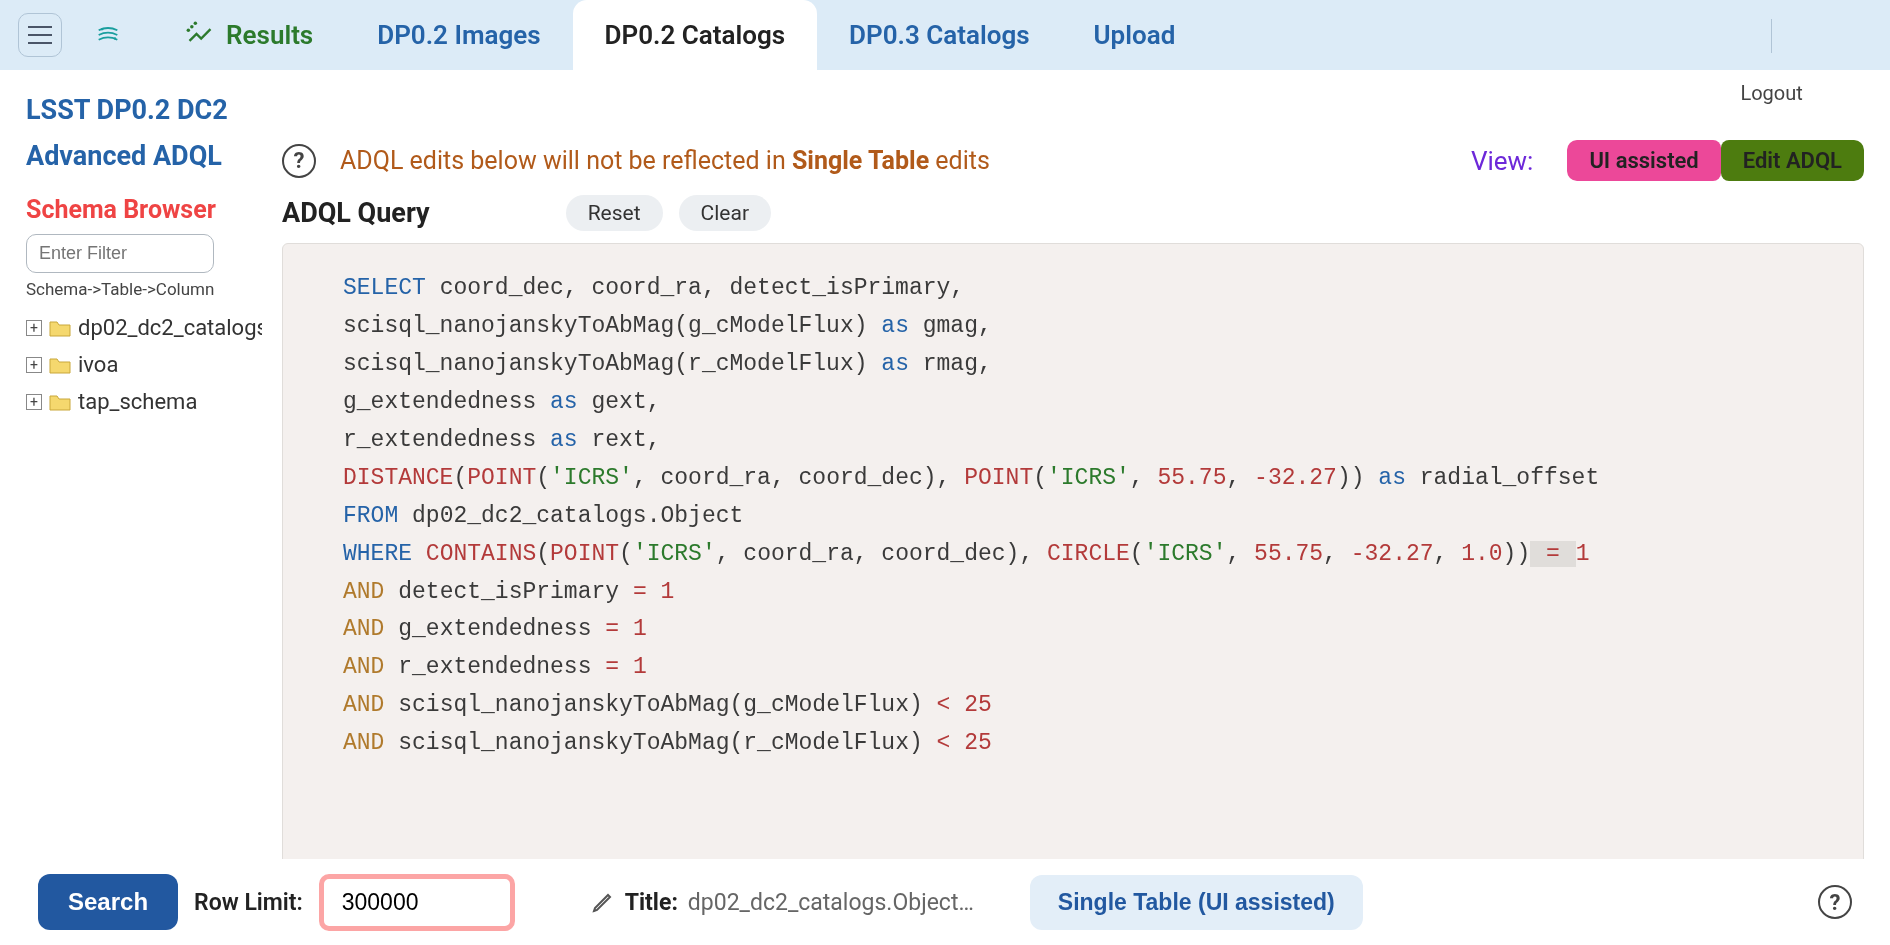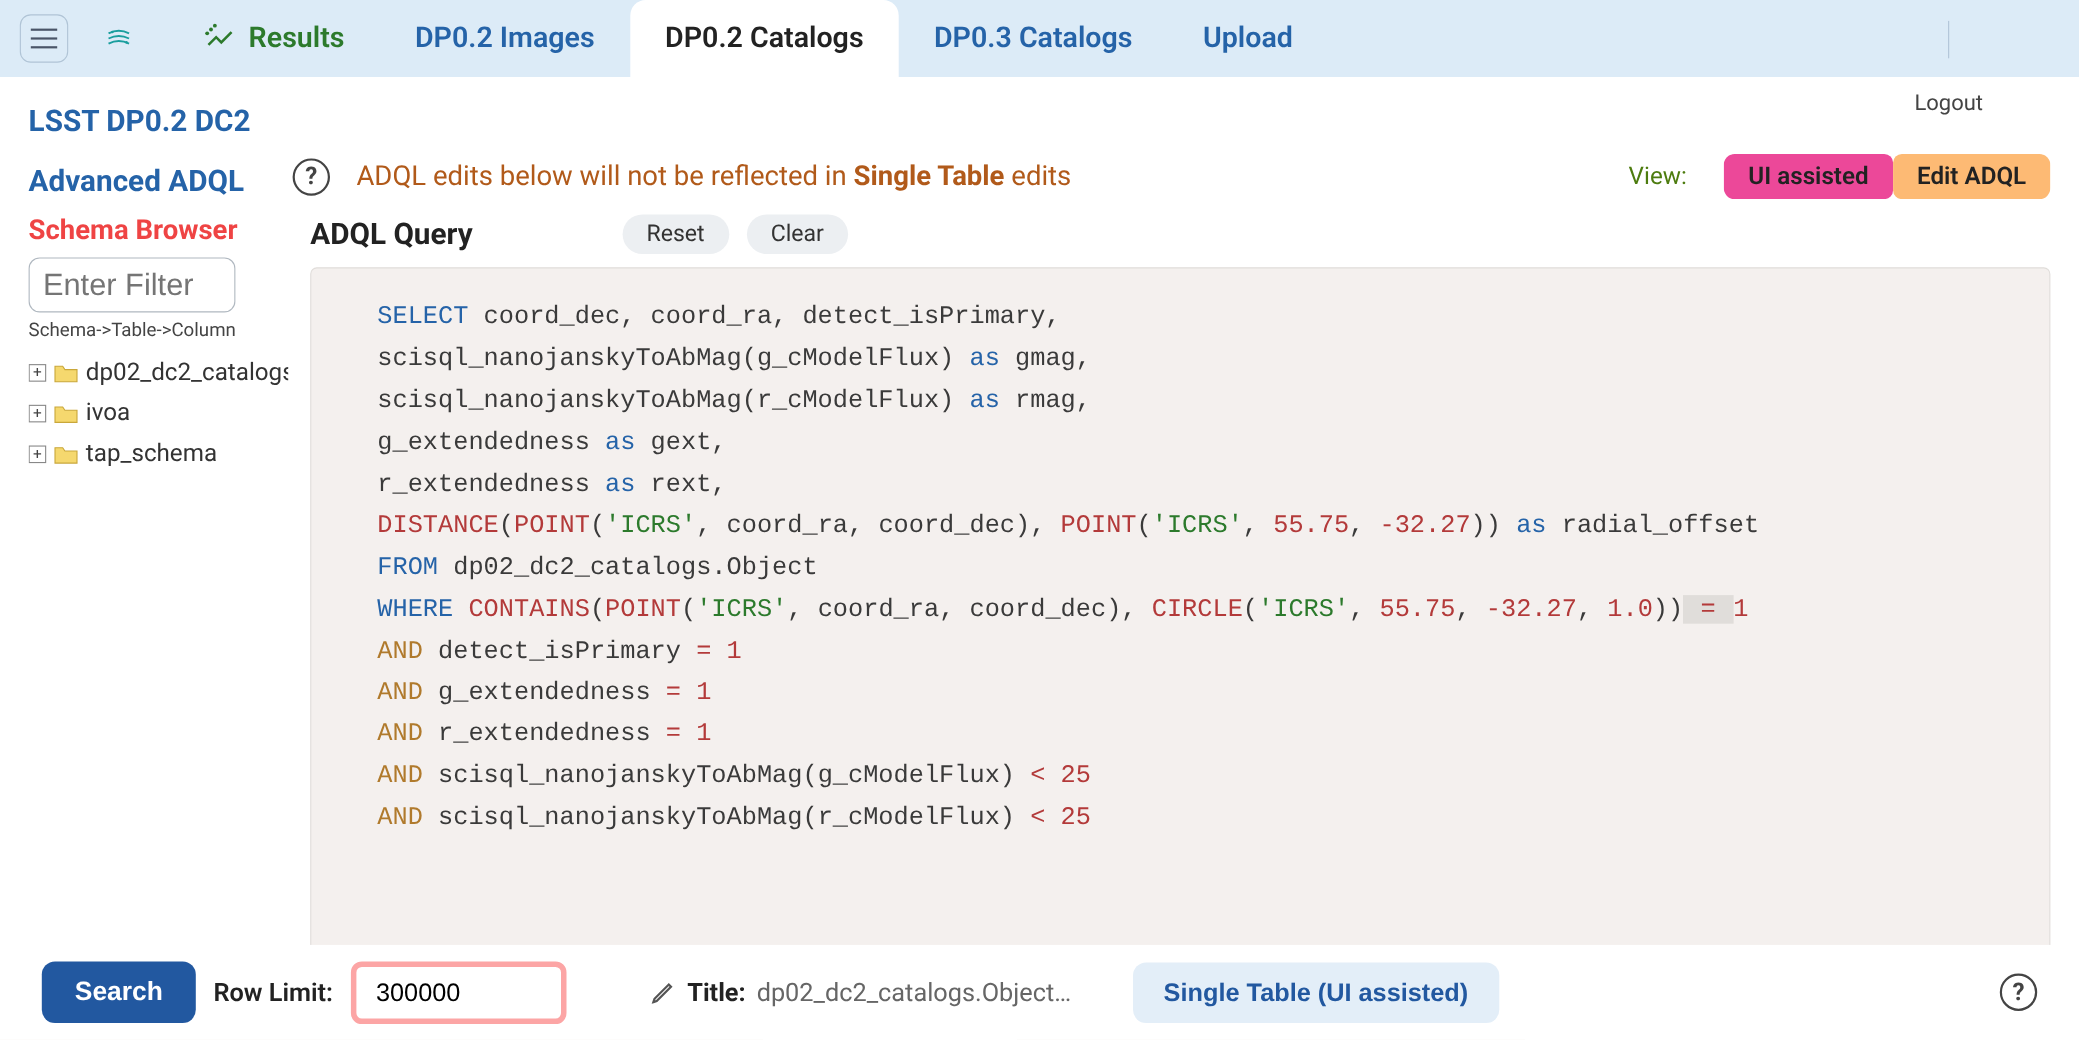--- a/index.html
+++ b/index.html
@@ -74,54 +74,54 @@
 
   
   .subheader1 {
     padding: 24px 26px 10px 26px;
     font-size: 27px;
     font-weight: 700;
     color: #2563a8;
   }
   .subheader2 {
     display: flex;
-    align-items: flex-end;
+    align-items: flex-start;
     padding: 4px 26px 14px 26px;
-    gap: 4px;
+    gap: 20px;
   }
   .adv-adql {
     font-size: 27px; font-weight: 700; color: #2563a8;
     width: 236px;
     cursor: pointer;
   }
   .help-circle {
     width: 34px; height: 34px; border-radius: 50%;
     border: 2.5px solid #444;
     display:flex; align-items:center; justify-content:center;
     font-size: 22px; font-weight:700; color:#444;
     cursor: pointer;
   }
   .warn-text {
     font-size: 25px;
     color: #b15a1a;
     flex: 1;
   }
   .warn-text b { font-weight: 700; }
-  .view-label { font-size: 22px; color:#4d7c0f; margin-right: 10px; }
+  .view-label { font-size: 26px; color:#6d28d9; margin-right: 10px; }
   .pill {
     background: #ec4899;
     border-radius: 8px;
     padding: 8px 22px;
     font-size: 22px;
     font-weight: 600;
     color: #222;
     cursor: pointer;
   }
   .pill.active {
-    background: #fdba74;
+    background: #4d7c0f;
   }
   .view-toggle {
     display: flex;
     border-radius: 10px;
     overflow: hidden;
   }
 
   
   .main {
     display: flex;
@@ -134,21 +134,21 @@
   }
   .schema-title {
     font-size: 25px; font-weight: 700; color:#ef4444;
     margin-bottom: 10px;
   }
   .filter-input {
     width: 188px;
     padding: 8px 12px;
     border: 1px solid #b0b8c0;
     border-radius: 10px;
-    font-size: 28px;
+    font-size: 18px;
     color: #666;
   }
   .schema-path {
     font-size: 17px; color:#444; margin-top: 6px;
   }
   .tree {
     margin-top: 10px;
   }
   .tree-item {
     display: flex; align-items: center; gap: 6px;

